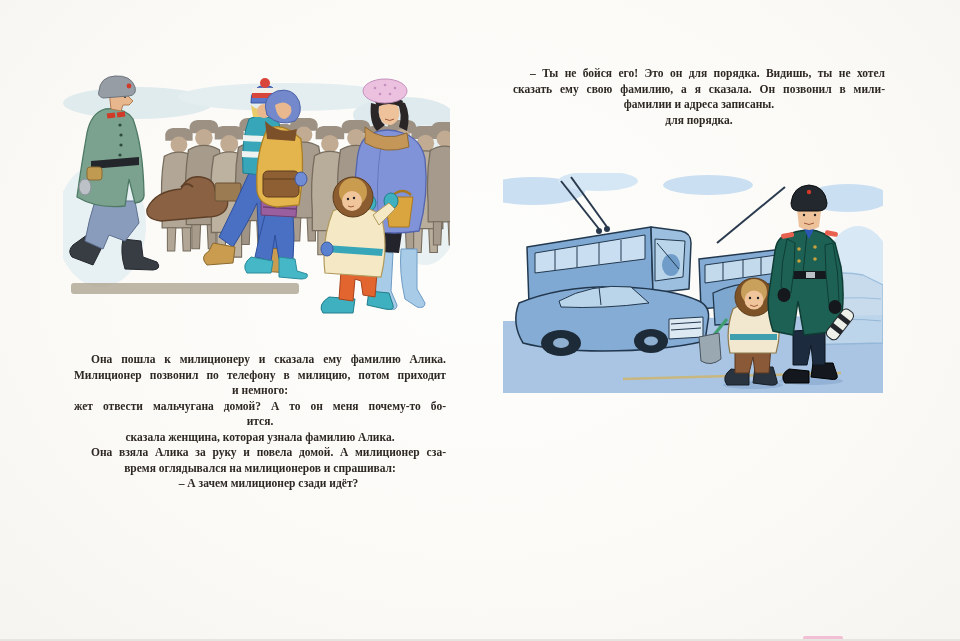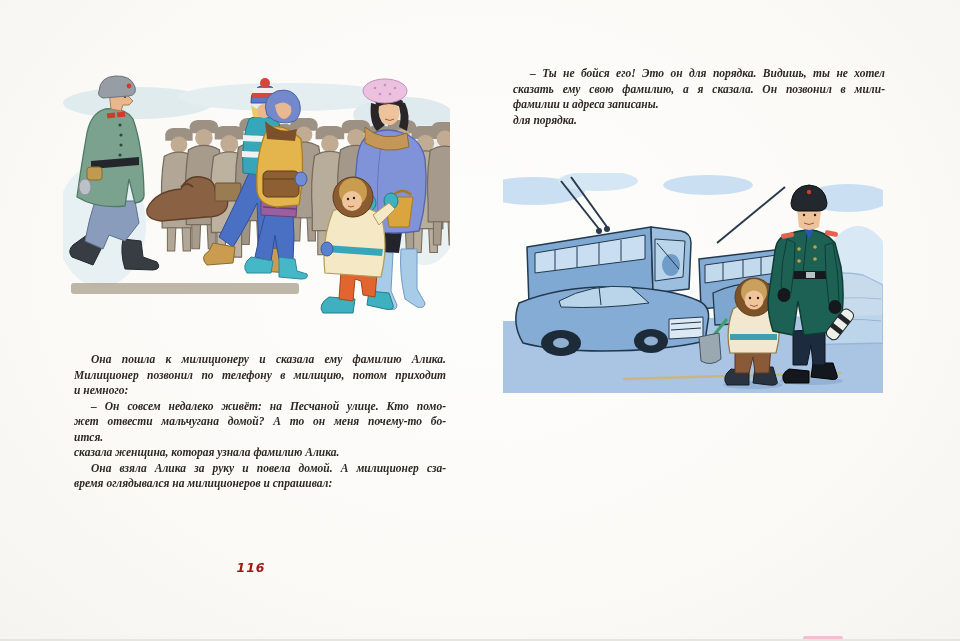--- a/index.html
+++ b/index.html
@@ -1,30 +1,29 @@
 <!DOCTYPE html>
 <html><head>
 <meta charset="utf-8">
 <style>
   html,body { margin:0; padding:0; background:#e9e9e7; }
   .canvas {
     position:relative; width:960px; height:641px; overflow:hidden;
     background:radial-gradient(ellipse at 50% 42%, #fdfdfb 0%, #fbfaf7 60%, #f5f4f0 100%);
     font-family:"Liberation Serif", serif;
-    font-style:italic;
   }
   .canvas::after { content:""; position:absolute; left:0; right:0; bottom:0; height:2px; background:#e7e5e0; }
   .illo { position:absolute; }
   .textblock {
     position:absolute; width:372px; color:#2e2823;
     font-size:11.5px; line-height:15.55px; font-weight:bold;
   }
   p.line { margin:0; height:15.55px; overflow:hidden; white-space:nowrap; }
   .tl { text-align:justify; text-align-last:justify; }
-  .ts { text-align:left; }
+  .ts { text-align:center; }
   .ind { text-indent:17px; }
   #left-text  { left:65px;  top:352px;margin-left:9px; }
   #right-text { left:513px; top:66px;  }
   .pagenum {
     position:absolute; left:65px; top:560px; width:372px; text-align:center;
     color:#a41410; font-family:"DejaVu Sans", sans-serif; font-weight:bold;
     font-size:12.5px; letter-spacing:1px;
   }
   .pink-edge { position:absolute; left:803px; top:636px; width:40px; height:5px; background:#f3bfd4; border-radius:2px; }
 </style>
@@ -295,24 +294,23 @@
     <p class="line tl ind">– Ты не бойся его! Это он для порядка. Видишь, ты не хотел</p>
     <p class="line tl">сказать ему свою фамилию, а я сказала. Он позвонил в мили-</p>
     <p class="line ts">фамилии и адреса записаны.</p>
     <p class="line ts">для порядка.</p>
   </div>
 
   <div class="textblock" id="left-text">
     <p class="line tl ind">Она пошла к милиционеру и сказала ему фамилию Алика.</p>
     <p class="line tl">Милиционер позвонил по телефону в милицию, потом приходит</p>
     <p class="line ts">и немного:</p>
-    <p class="line tl ind">– Он совсем недалеко живёт: на Песчаной улице. Кто помо-</p>
     <p class="line tl">жет отвести мальчугана домой? А то он меня почему-то бо-</p>
     <p class="line ts">ится.</p>
     <p class="line ts">сказала женщина, которая узнала фамилию Алика.</p>
     <p class="line tl ind">Она взяла Алика за руку и повела домой. А милиционер сза-</p>
     <p class="line ts">время оглядывался на милиционеров и спрашивал:</p>
+    <p class="line ts ind">– А зачем милиционер сзади идёт?</p>
   </div>
 
-  <div class="pagenum">116</div>
 
   <div class="pink-edge"></div>
 </div>
 
 </body></html>

